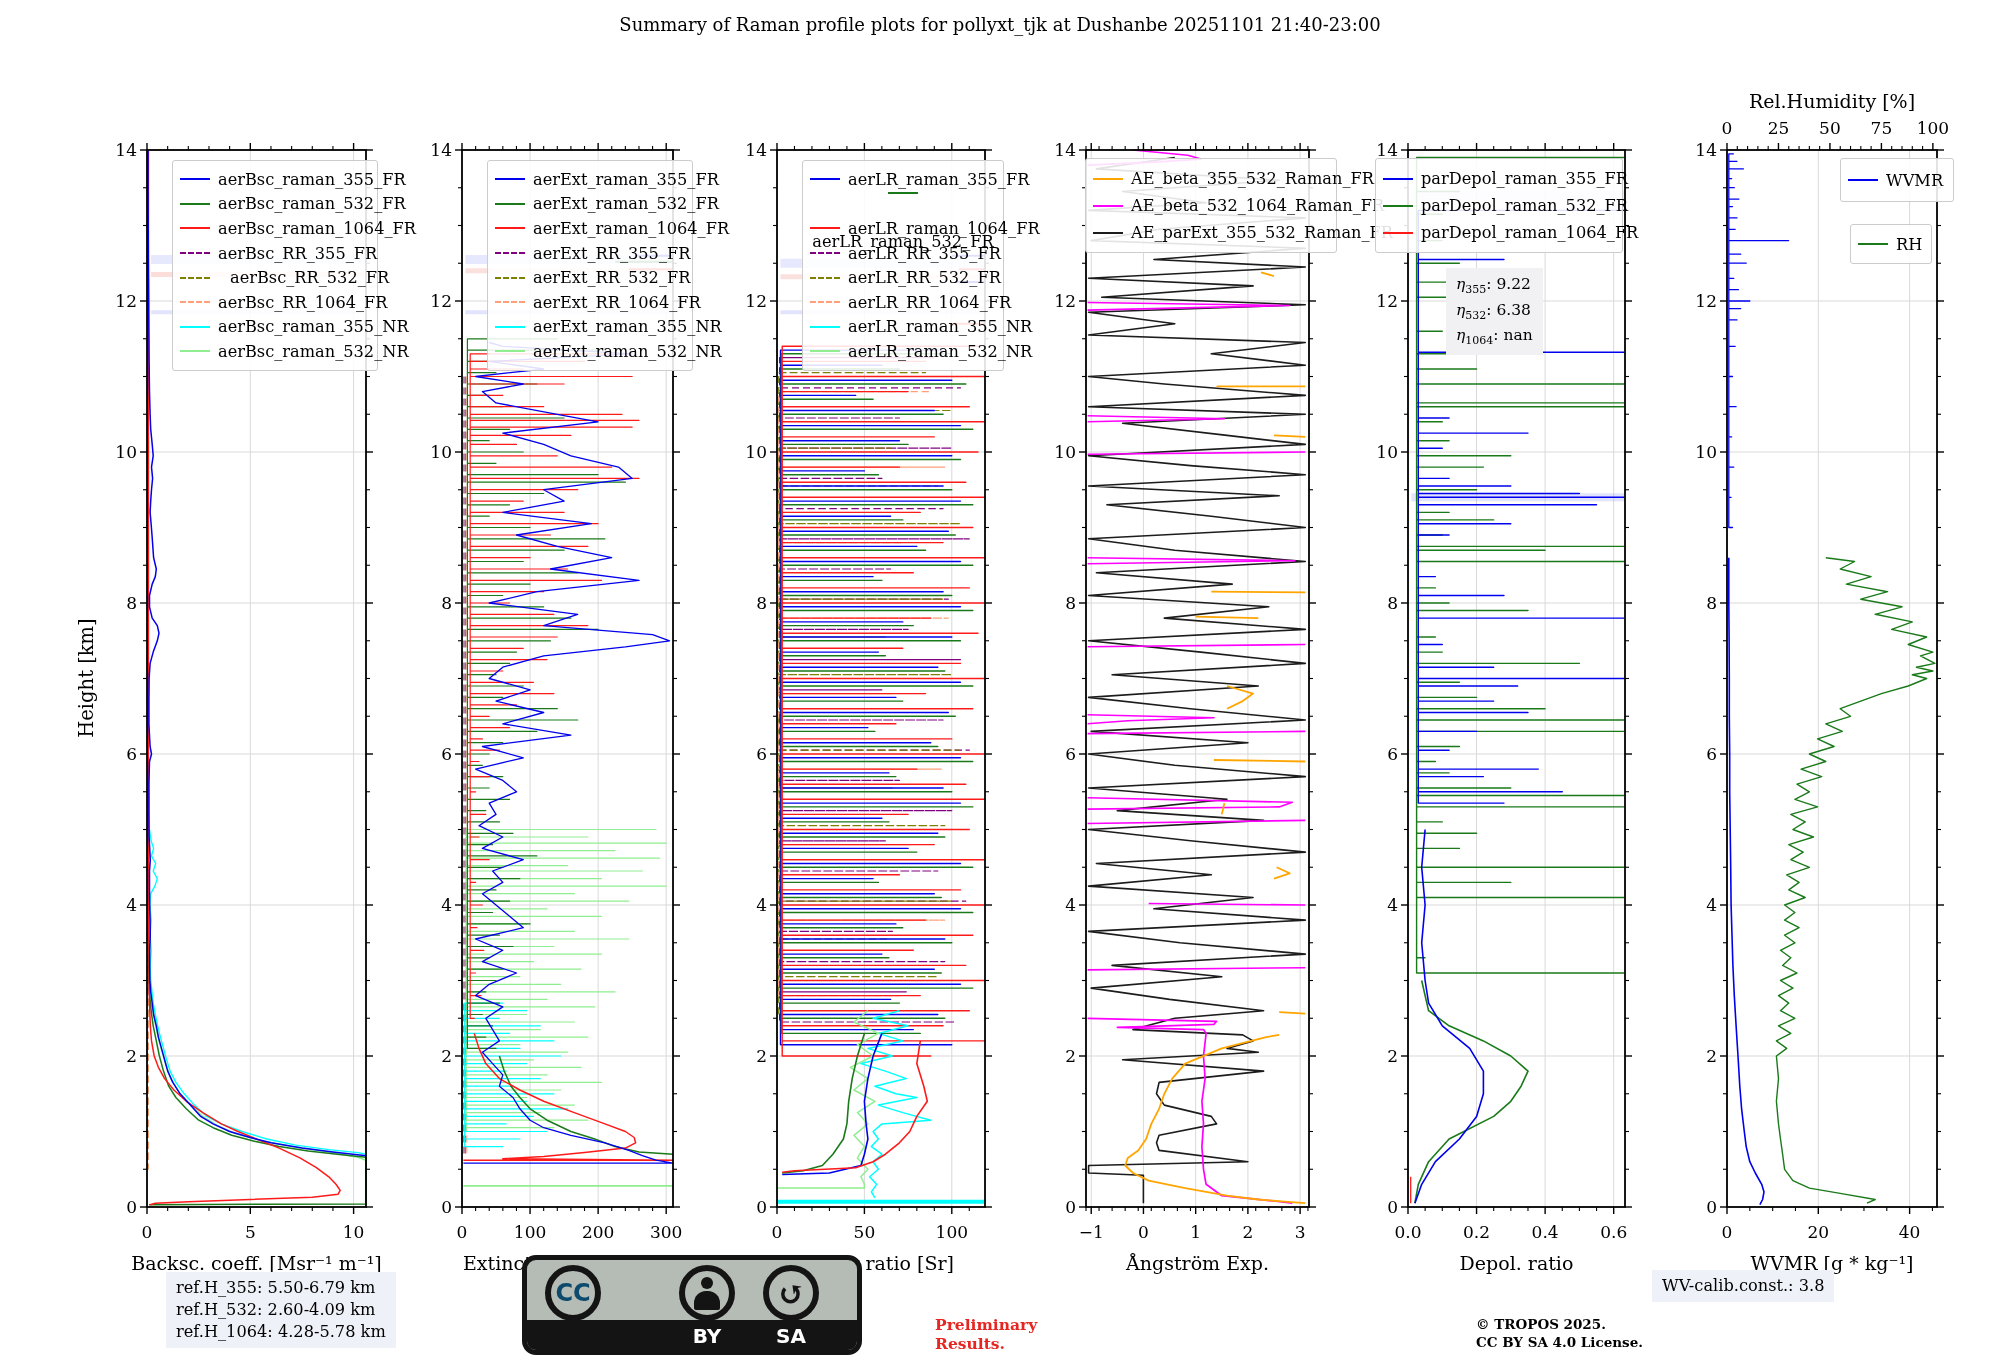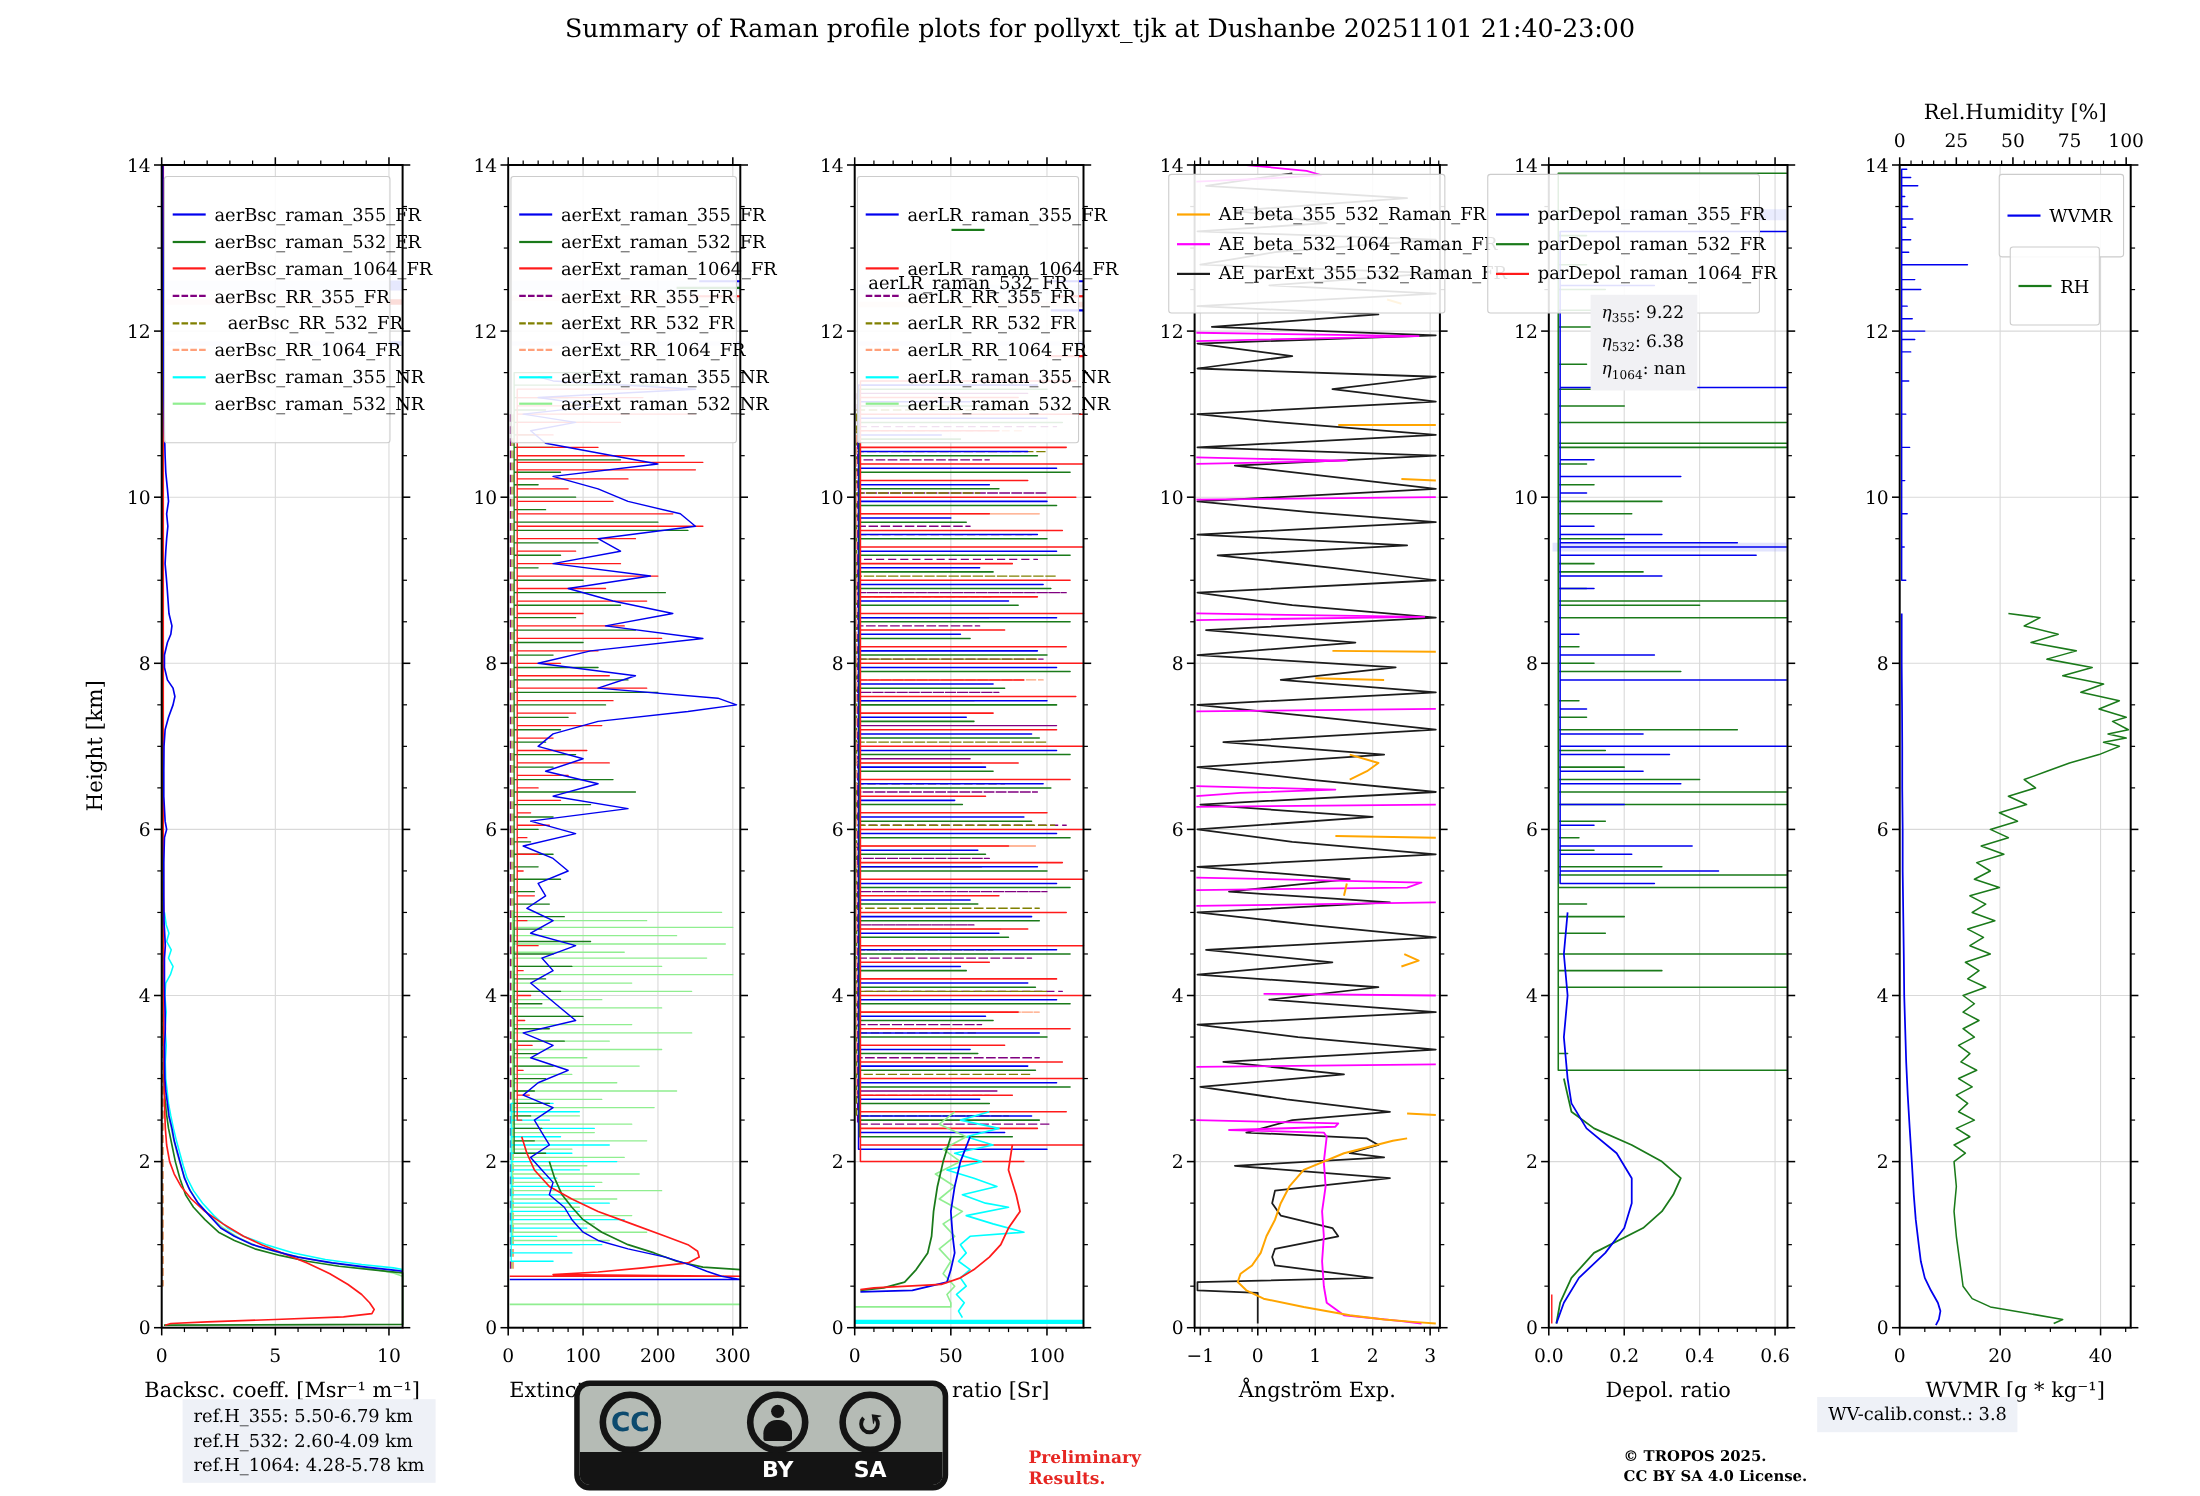--- a/index.html
+++ b/index.html
@@ -1,24 +1,24 @@
 <!DOCTYPE html>
 <html><head>
 <meta charset="utf-8">
 <style>
   html,body{margin:0;padding:0;background:#fff;}
   #fig{position:relative;width:2000px;height:1360px;background:#fff;
        font-family:"DejaVu Serif","Liberation Serif",serif;color:#000;overflow:hidden;}
-  #title{position:absolute;left:0;top:14px;width:2000px;text-align:center;font-size:23px;}
+  #title{position:absolute;left:0;top:14px;width:2000px;text-align:center;font-size:18px;}
   #ylab{position:absolute;left:86px;top:678px;transform:translate(-50%,-50%) rotate(-90deg);
         font-size:19.5px;white-space:nowrap;}
   svg.panel{position:absolute;overflow:visible;}
   svg text{font-family:"DejaVu Serif","Liberation Serif",serif;}
   .legend{position:absolute;background:rgba(255,255,255,.88);border:1px solid #ccc;
-          border-radius:3px;padding:22px 7px;box-sizing:border-box;z-index:5;}
+          border-radius:3px;padding:6px 7px;box-sizing:border-box;z-index:5;margin-left:23px;}
   .leg-item{display:flex;align-items:center;gap:8px;}
   .swatch{display:inline-block;width:30px;height:0;flex:0 0 30px;}
   .leg-label{font-size:16.2px;white-space:nowrap;}
   .notebox{position:absolute;background:#eef1f7;padding:5px 10px;font-size:16.2px;
            line-height:1.35;white-space:nowrap;z-index:6;}
   #eta-box{position:absolute;left:1446px;top:268px;background:#f1f1f4;padding:5px 10px;
            font-size:15.5px;line-height:1.5;z-index:6;}
   #eta-box .sym{font-style:italic;}
   #eta-box sub{font-size:11px;}
   #prelim{position:absolute;left:935px;top:1316px;color:#e62622;font-weight:bold;

